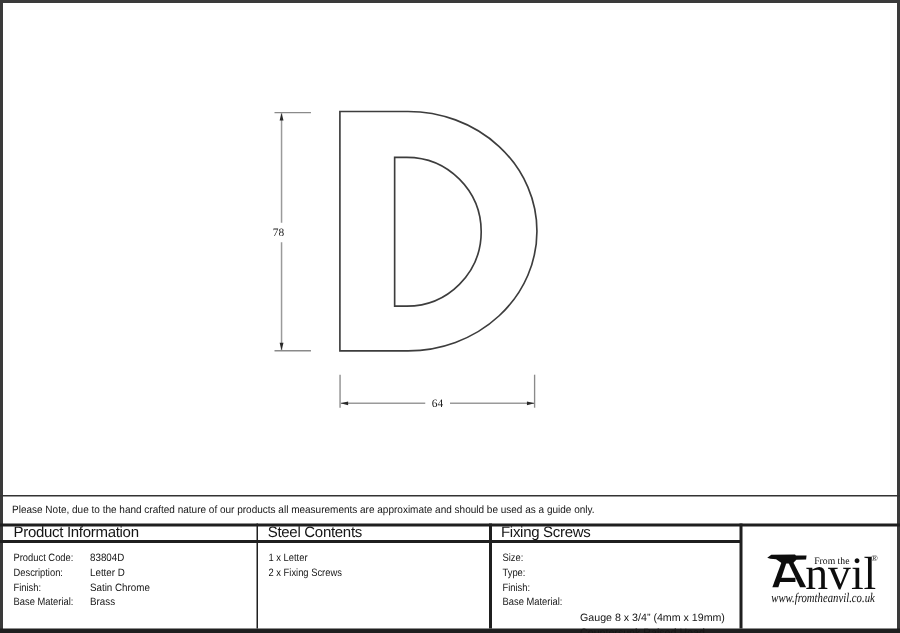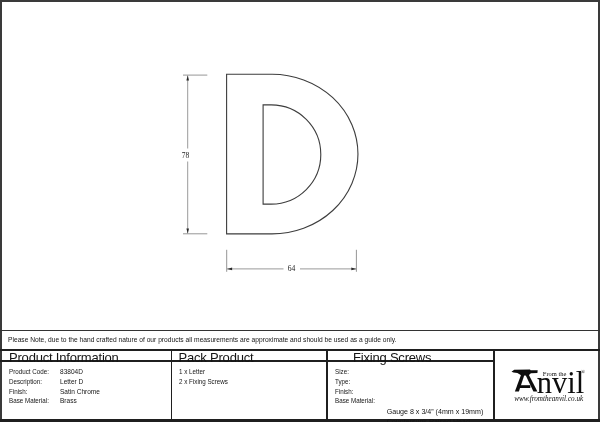--- a/index.html
+++ b/index.html
@@ -3,21 +3,21 @@
 <meta charset="utf-8">
 <style>
   html,body{margin:0;padding:0;background:#fff;}
   #page{position:relative;filter:grayscale(1);width:600px;height:422px;background:#fff;overflow:hidden;
         font-family:"Liberation Sans",sans-serif;}
   .abs{position:absolute;}
   .t{position:absolute;white-space:nowrap;color:#151515;}
   .c{transform:scaleX(0.88);transform-origin:0 0;}
   .c92{transform:scaleX(0.92);transform-origin:0 0;}
   .c94{transform:scaleX(0.94);transform-origin:0 0;}
-  .hd{font-size:13px;letter-spacing:-0.2px;}
+  .hd{font-size:10px;letter-spacing:-0.2px;}
   svg text{opacity:0.999;}
 </style>
 </head>
 <body>
 <div id="page">
 
   <div class="abs" style="left:0;top:0;width:600px;height:1.5px;background:#3a3a3a;"></div>
 
   <div class="abs" style="left:0;top:0;width:1.5px;height:422px;background:#3a3a3a;"></div>
 
@@ -67,23 +67,23 @@
   <div class="abs" style="left:0;top:360.3px;width:494px;height:1.8px;background:#1f1f1f;"></div>
 
   <div class="abs" style="left:170.5px;top:348.8px;width:1.4px;height:70.1px;background:#1f1f1f;"></div>
 
   <div class="abs" style="left:326.4px;top:348.8px;width:1.5px;height:70.1px;background:#1f1f1f;"></div>
 
   <div class="abs" style="left:493.3px;top:348.8px;width:1.4px;height:70.1px;background:#1f1f1f;"></div>
 
   <div class="t hd" style="left:9px;top:349.9px;">Product Information</div>
 
-  <div class="t hd" style="left:178.5px;top:349.9px;">Pack Product</div>
+  <div class="t hd" style="left:178.5px;top:349.9px;">Steel Contents</div>
 
-  <div class="t hd" style="left:353px;top:349.9px;">Fixing Screws</div>
+  <div class="t hd" style="left:334px;top:349.9px;">Fixing Screws</div>
 
   <div class="t c" style="left:9px;top:368.2px;font-size:7.1px;line-height:9.7px;">Product Code:<br>Description:<br>Finish:<br>Base Material:</div>
 
   <div class="t c92" style="left:60px;top:368.2px;font-size:7.1px;line-height:9.7px;">83804D<br>Letter D<br>Satin Chrome<br>Brass</div>
 
   <div class="t c" style="left:178.5px;top:368.2px;font-size:7.1px;line-height:9.7px;">1 x Letter<br>2 x Fixing Screws</div>
 
   <div class="t c" style="left:334.5px;top:368.2px;font-size:7.1px;line-height:9.7px;">Size:<br>Type:<br>Finish:<br>Base Material:</div>
 
   <div class="t" style="left:386.7px;top:368.2px;font-size:7.1px;line-height:9.7px;margin-top:40px;">Gauge 8 x 3/4” (4mm x 19mm)<br>Countersunk Raised Head<br>Stainless Steel<br>Stainless Steel</div>

